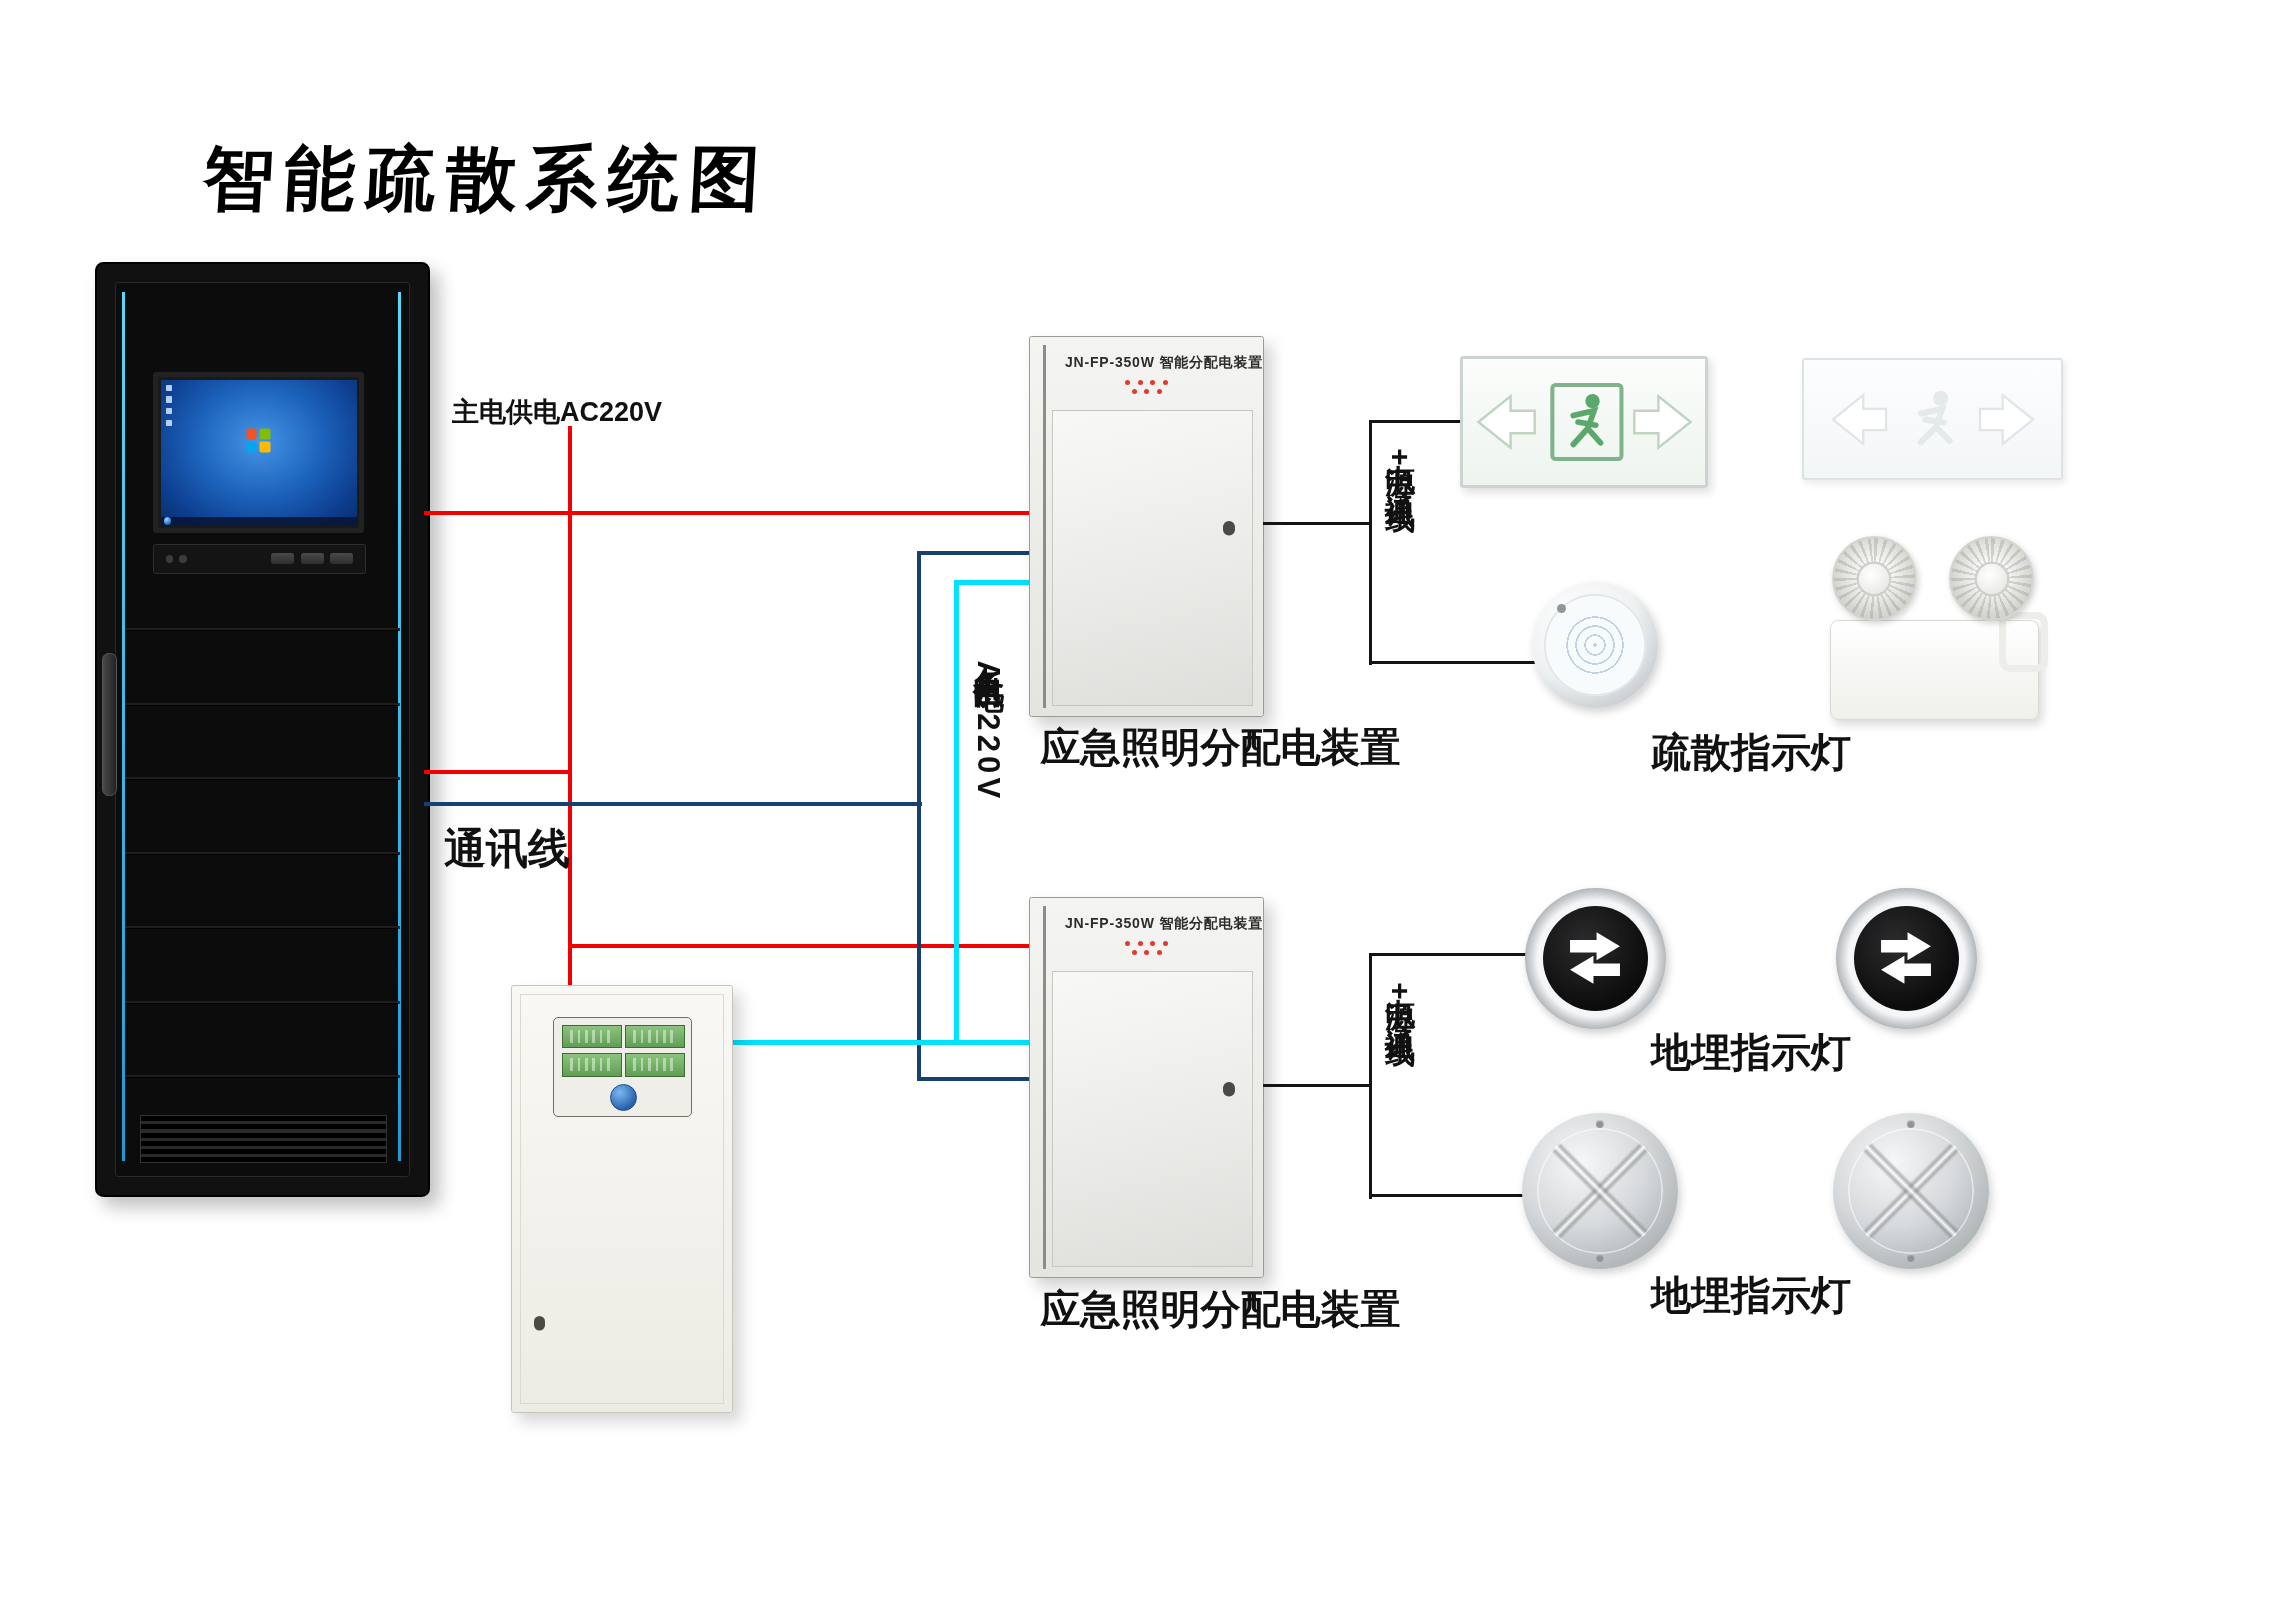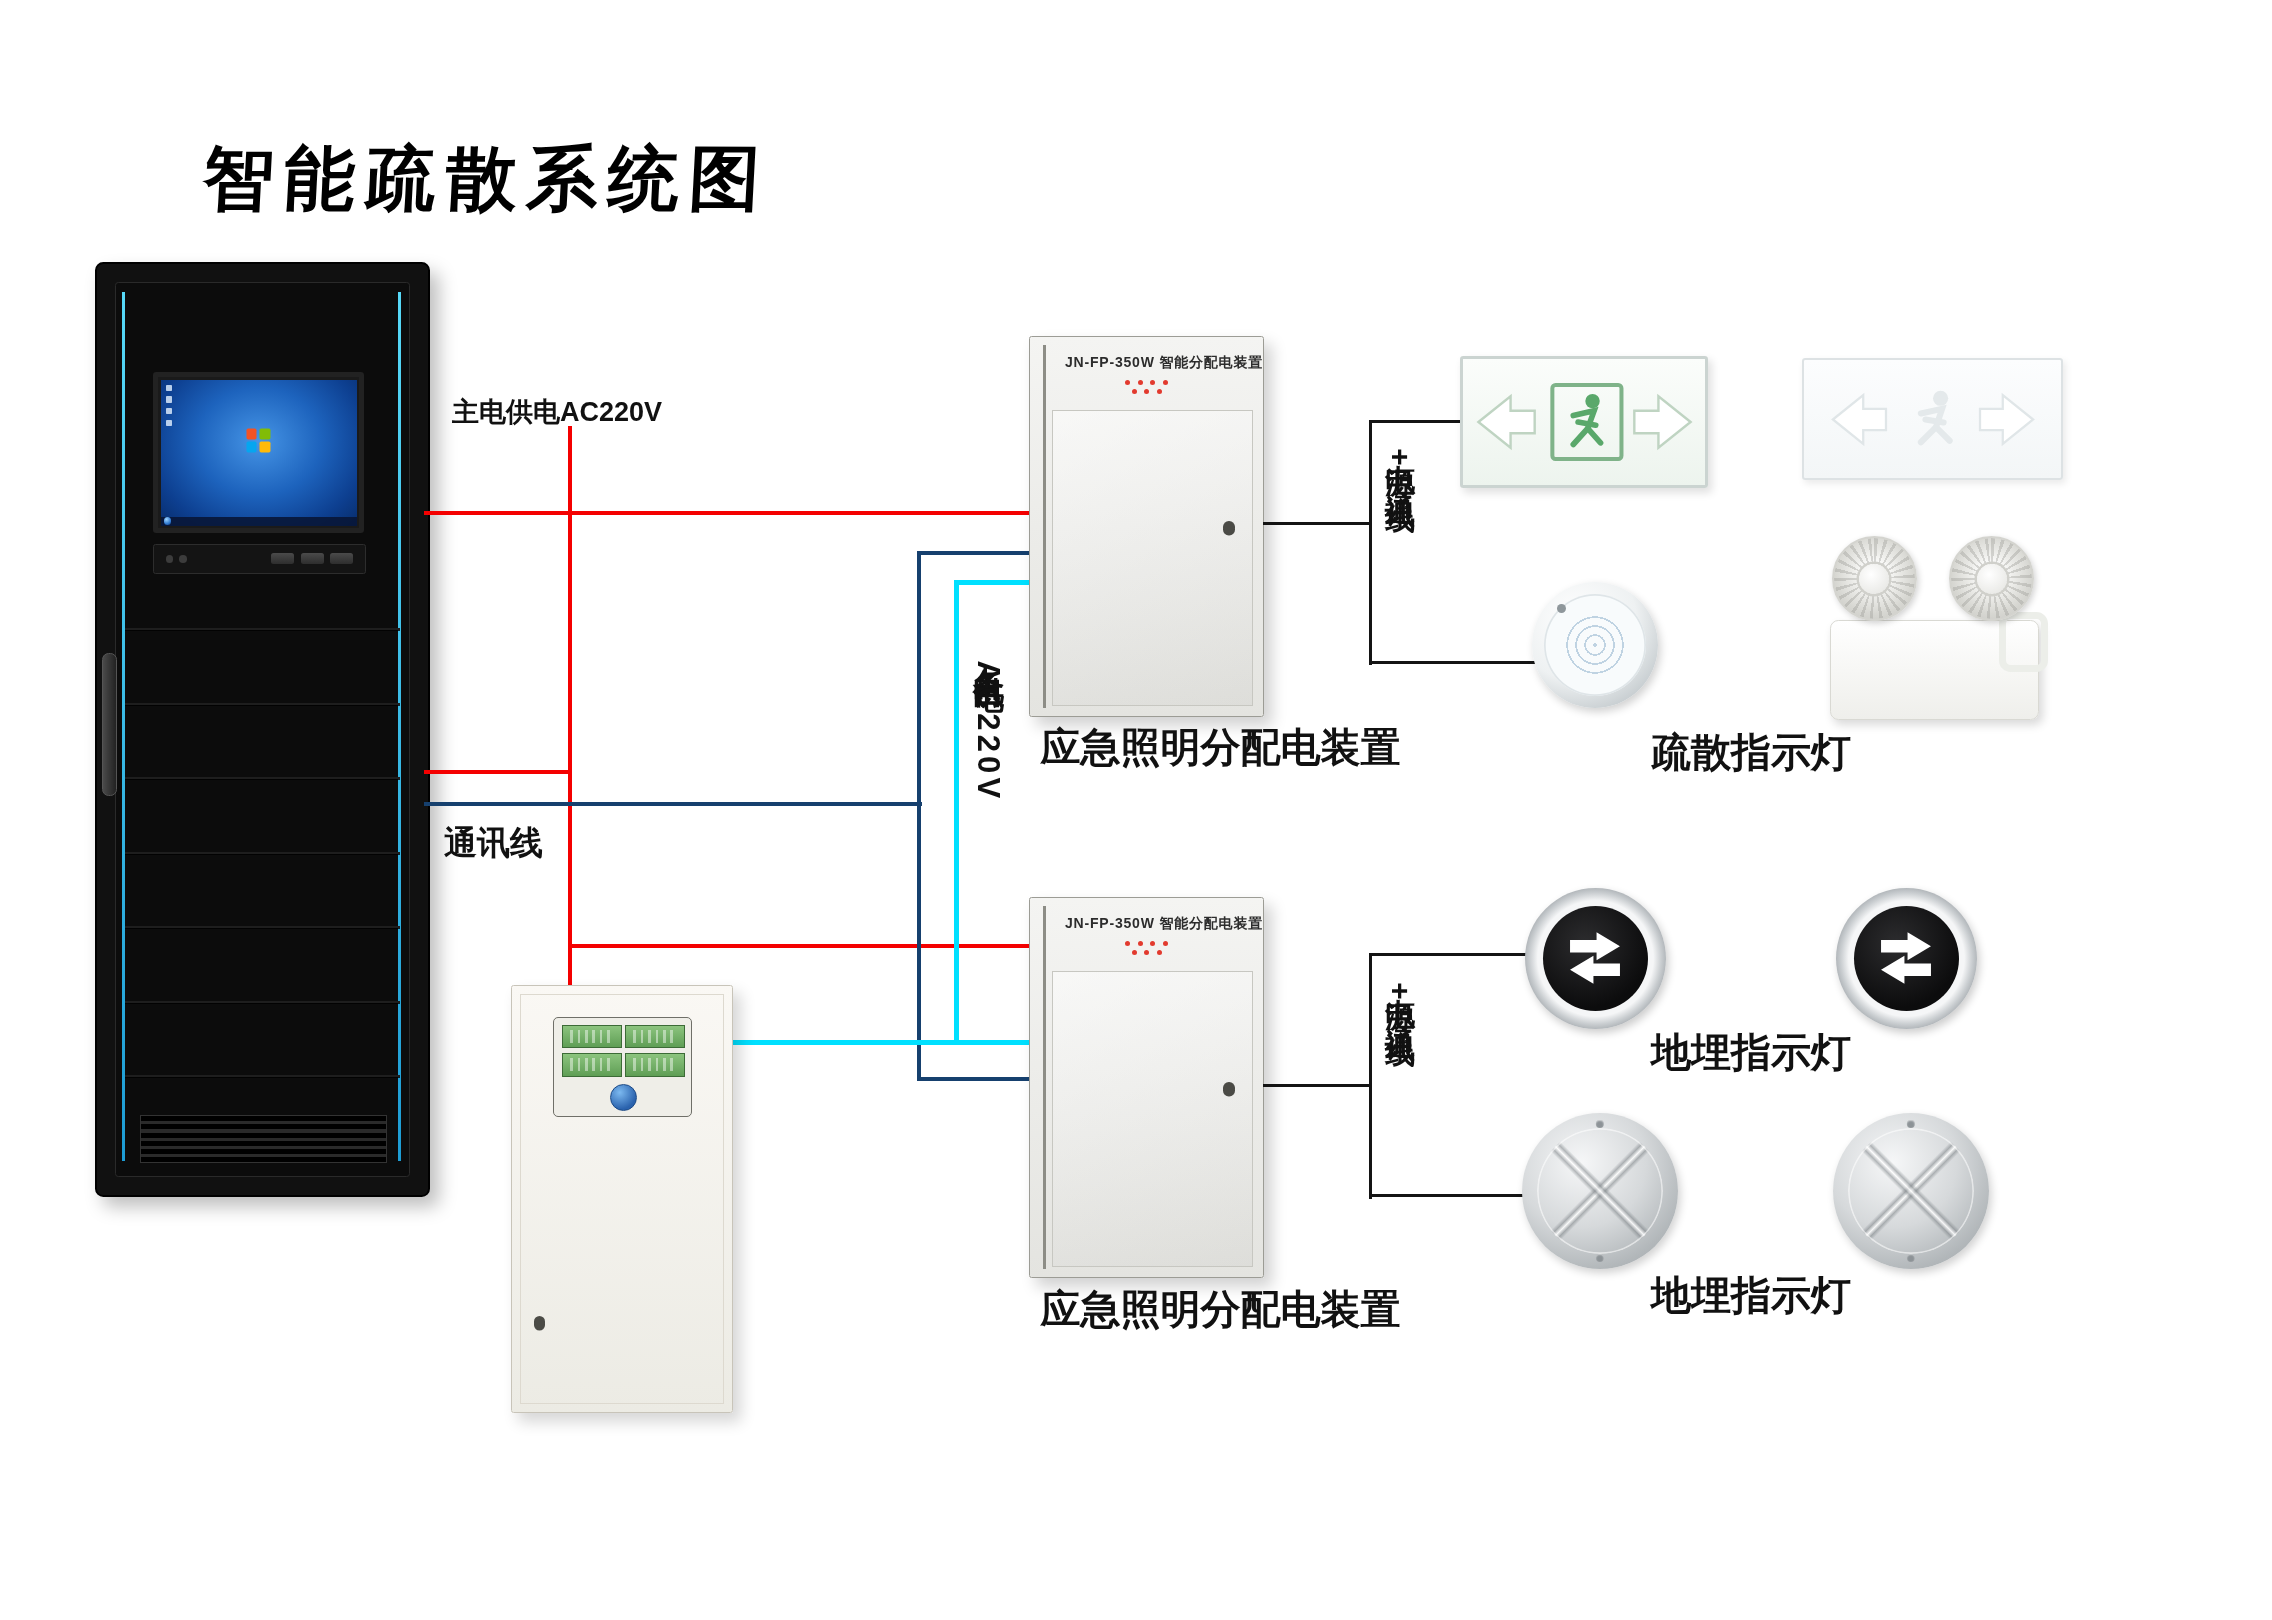--- a/index.html
+++ b/index.html
@@ -164,21 +164,21 @@
   <div class="label" style="left:452px;top:374px;font-size:27px;margin-top:20px;">主电供电AC220V</div>
   <div class="wire red" style="left:568px;top:426px;width:4.1px;height:561px;"></div>
   <div class="wire red" style="left:424px;top:511px;width:607px;height:4.1px;"></div>
   <div class="wire red" style="left:424px;top:770px;width:148px;height:4.1px;"></div>
   <div class="wire red" style="left:568px;top:944px;width:463px;height:4.1px;"></div>
 
   <div class="wire navy" style="left:424px;top:802px;width:498px;height:4.1px;"></div>
   <div class="wire navy" style="left:917px;top:551px;width:4.1px;height:530px;"></div>
   <div class="wire navy" style="left:917px;top:551px;width:113px;height:4.1px;"></div>
   <div class="wire navy" style="left:917px;top:1077px;width:113px;height:4.1px;"></div>
-  <div class="label" style="left:444px;top:821px;font-size:33px;">通讯线</div>
+  <div class="label" style="left:444px;top:821px;font-size:42px;">通讯线</div>
 
   <div class="wire cyan" style="left:729px;top:1040px;width:302px;height:5px;"></div>
   <div class="wire cyan" style="left:954px;top:580px;width:5px;height:464px;"></div>
   <div class="wire cyan" style="left:954px;top:580px;width:77px;height:5px;"></div>
   <div class="vtext" style="left:967px;top:644px;font-size:31px;">备电供电AC220V</div>
 
   <div class="distbox" style="left:1029px;top:336px;">
     <div class="hinge"></div>
     <div class="hdr">JN-FP-350W 智能分配电装置</div>
     <div class="inds">

